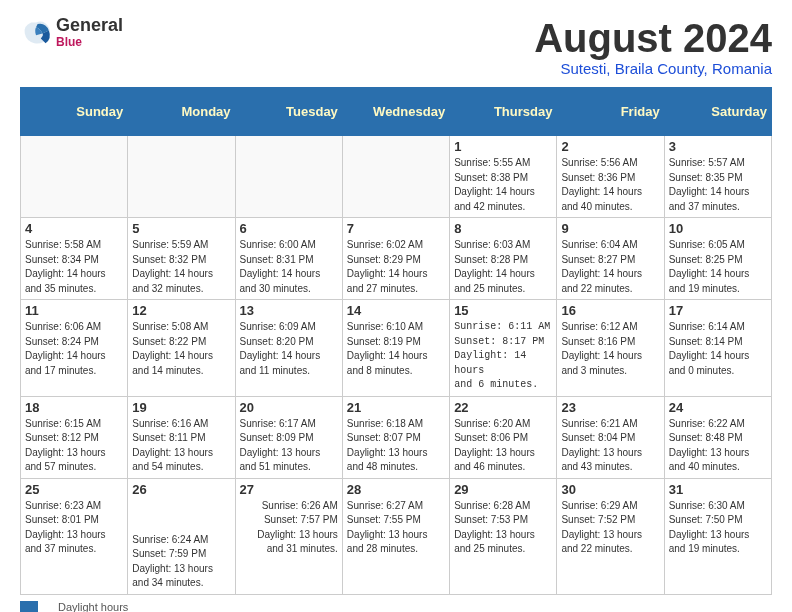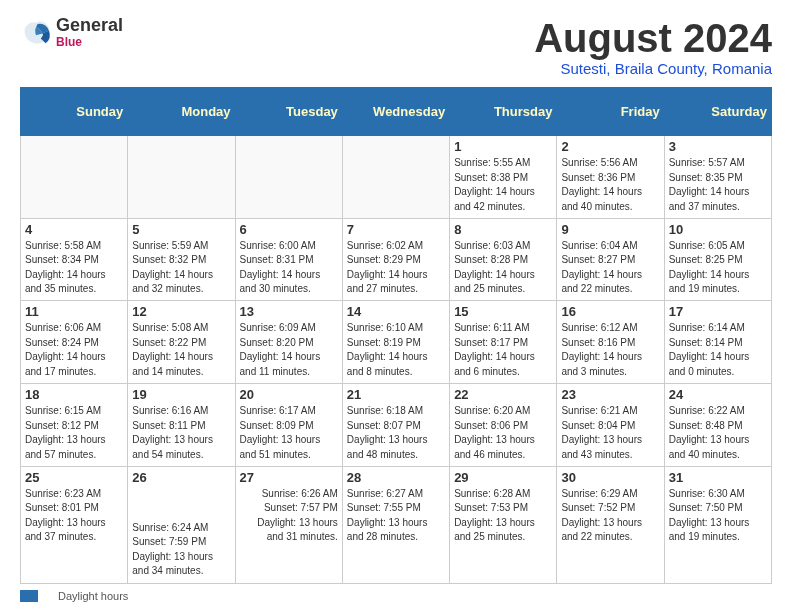--- a/index.html
+++ b/index.html
@@ -252,21 +252,21 @@
           </td>
           <td>
             <div class="day-num">14</div>
             <div class="day-info" style="white-space: pre-line;">Sunrise: 6:10 AM
 Sunset: 8:19 PM
 Daylight: 14 hours
 and 8 minutes.</div>
           </td>
           <td>
             <div class="day-num">15</div>
-            <div class="day-info" style="white-space: pre-line;">Sunrise: 6:11 AM
+            <div class="day-info" style="white-space: pre-line; font-family: Liberation Mono, monospace;">Sunrise: 6:11 AM
 Sunset: 8:17 PM
 Daylight: 14 hours
 and 6 minutes.</div>
           </td>
           <td>
             <div class="day-num">16</div>
             <div class="day-info" style="white-space: pre-line;">Sunrise: 6:12 AM
 Sunset: 8:16 PM
 Daylight: 14 hours
 and 3 minutes.</div>

